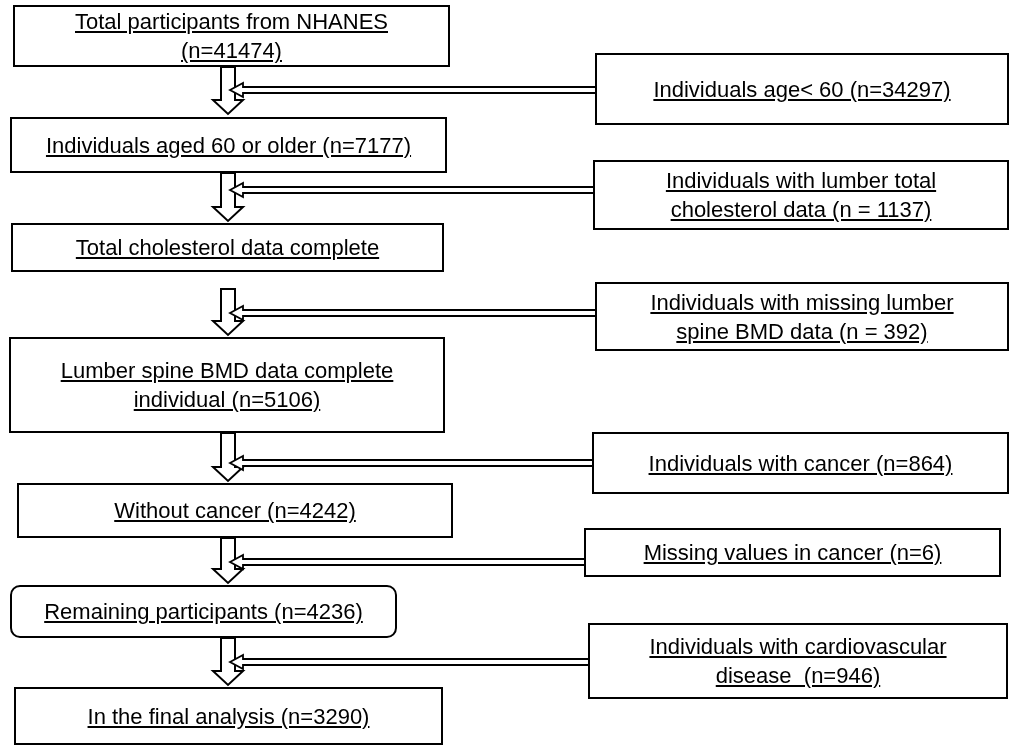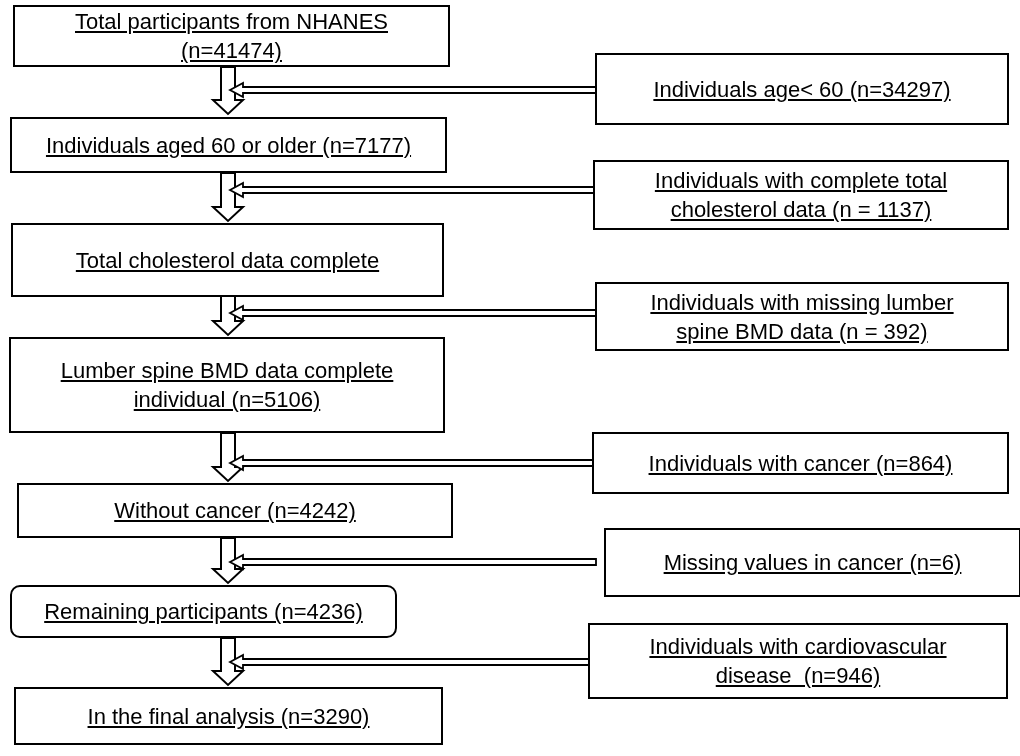--- a/index.html
+++ b/index.html
@@ -37,31 +37,31 @@
     line-height: 29px;
     z-index: 2;
     text-decoration: underline;
   }
   .flow-box .line {
     white-space: pre-wrap;
   }
   
   .b-l1 { left: 13px;  top: 5px;   width: 437px; height: 62px; }
   .b-l2 { left: 10px;  top: 117px; width: 437px; height: 56px; }
-  .b-l3 { left: 11px;  top: 223px; width: 433px; height: 74px; }
+  .b-l3 { left: 11px;  top: 223px; width: 433px; height: 49px; }
   .b-l4 { left: 9px;   top: 337px; width: 436px; height: 96px; }
   .b-l5 { left: 9px;   top: 483px; width: 436px; height: 55px; margin-left: 8px; }
   .b-l6 { left: 10px;  top: 585px; width: 387px; height: 53px; border-radius: 10px; }
   .b-l7 { left: 14px;  top: 687px; width: 429px; height: 58px; }
   
   .b-r1 { left: 595px; top: 53px;  width: 414px; height: 72px; }
   .b-r2 { left: 593px; top: 160px; width: 416px; height: 70px; }
   .b-r3 { left: 595px; top: 282px; width: 414px; height: 69px; }
   .b-r4 { left: 592px; top: 432px; width: 417px; height: 62px; }
-  .b-r5 { left: 604px; top: 528px; width: 417px; height: 69px; }
+  .b-r5 { left: 584px; top: 528px; width: 417px; height: 49px; }
   .b-r6 { left: 588px; top: 623px; width: 420px; height: 76px; }
 </style>
 </head>
 <body>
 
 <div class="canvas">
 
   <svg class="arrow-layer" viewBox="0 0 1020 756" xmlns="http://www.w3.org/2000/svg">
 
     <g fill="#ffffff" stroke="#000000" stroke-width="2" stroke-linejoin="miter">
@@ -111,21 +111,21 @@
 
   <div class="flow-box b-l7">
     <div class="line">In the final analysis (n=3290)</div>
   </div>
 
   <div class="flow-box b-r1">
     <div class="line">Individuals age&lt; 60 (n=34297)</div>
   </div>
 
   <div class="flow-box b-r2">
-    <div class="line">Individuals with complete total</div>
+    <div class="line">Individuals with lumber total</div>
     <div class="line">cholesterol data (n = 1137)</div>
   </div>
 
   <div class="flow-box b-r3">
     <div class="line">Individuals with missing lumber</div>
     <div class="line">spine BMD data (n = 392)</div>
   </div>
 
   <div class="flow-box b-r4">
     <div class="line">Individuals with cancer (n=864)</div>

